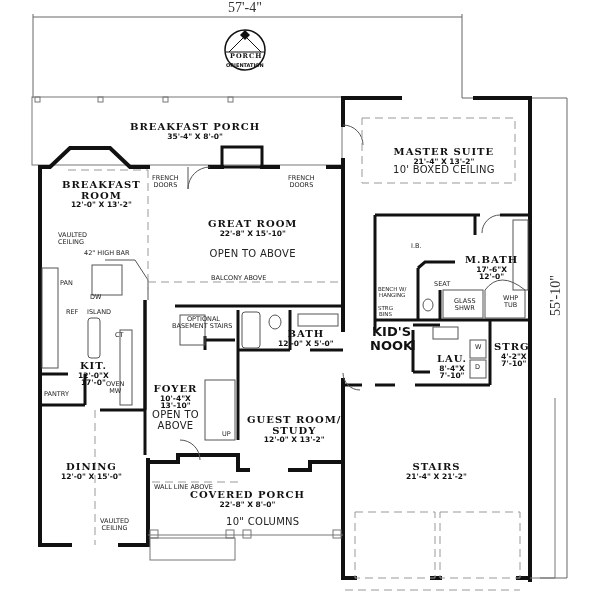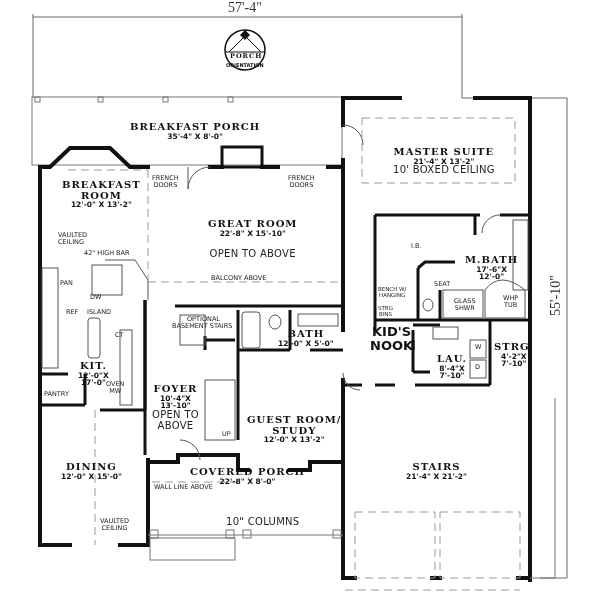--- a/index.html
+++ b/index.html
@@ -236,21 +236,21 @@
   <span class="rname">STRG.</span>
   <span class="rdim">4'-2"X</span>
   <span class="rdim">7'-10"</span>
 </div>
 
 <div class="lbl" style="left:61px;top:462px;">
   <span class="rname">DINING</span>
   <span class="rdim">12'-0" X 15'-0"</span>
 </div>
 
-<div class="lbl" style="left:190px;top:467px;text-align:center;">
+<div class="lbl" style="left:190px;top:490px;text-align:center;">
   <span class="rname">COVERED PORCH</span>
   <span class="rdim">22'-8" X 8'-0"</span>
 </div>
 <div class="lbl note" style="left:226px;top:517px;">10" COLUMNS</div>
 
 <div class="lbl" style="left:406px;top:462px;">
   <span class="rname">STAIRS</span>
   <span class="rdim">21'-4" X 21'-2"</span>
 </div>
 

